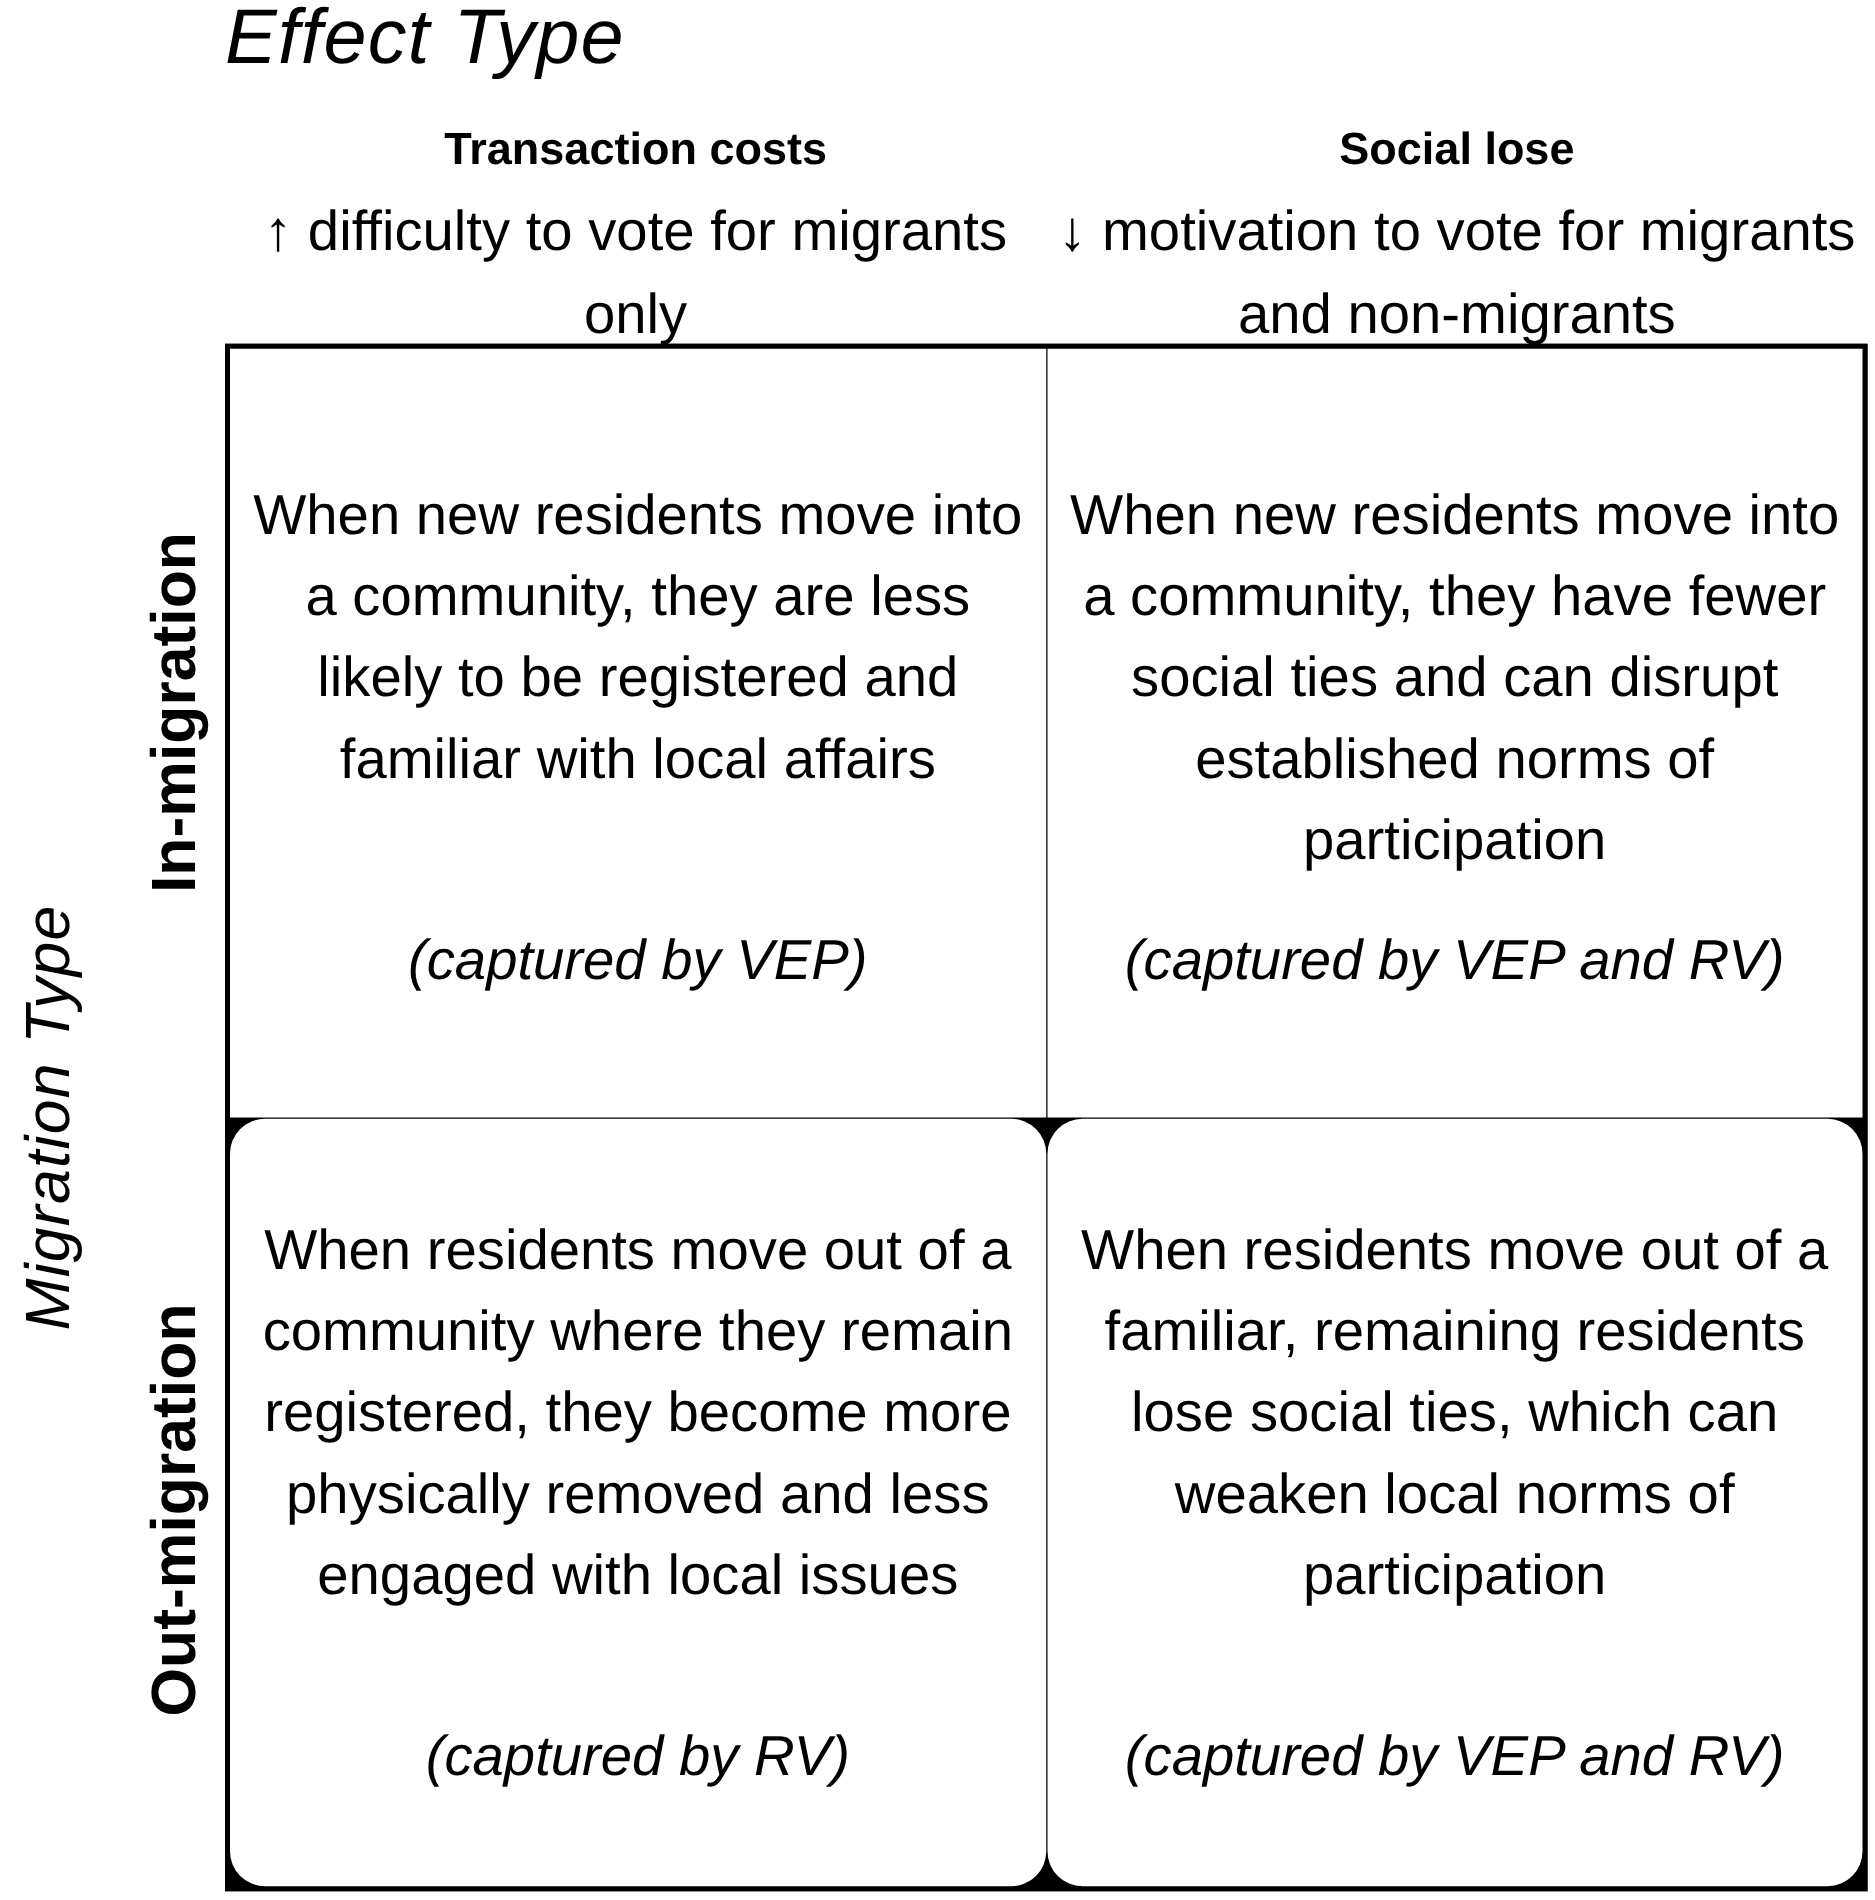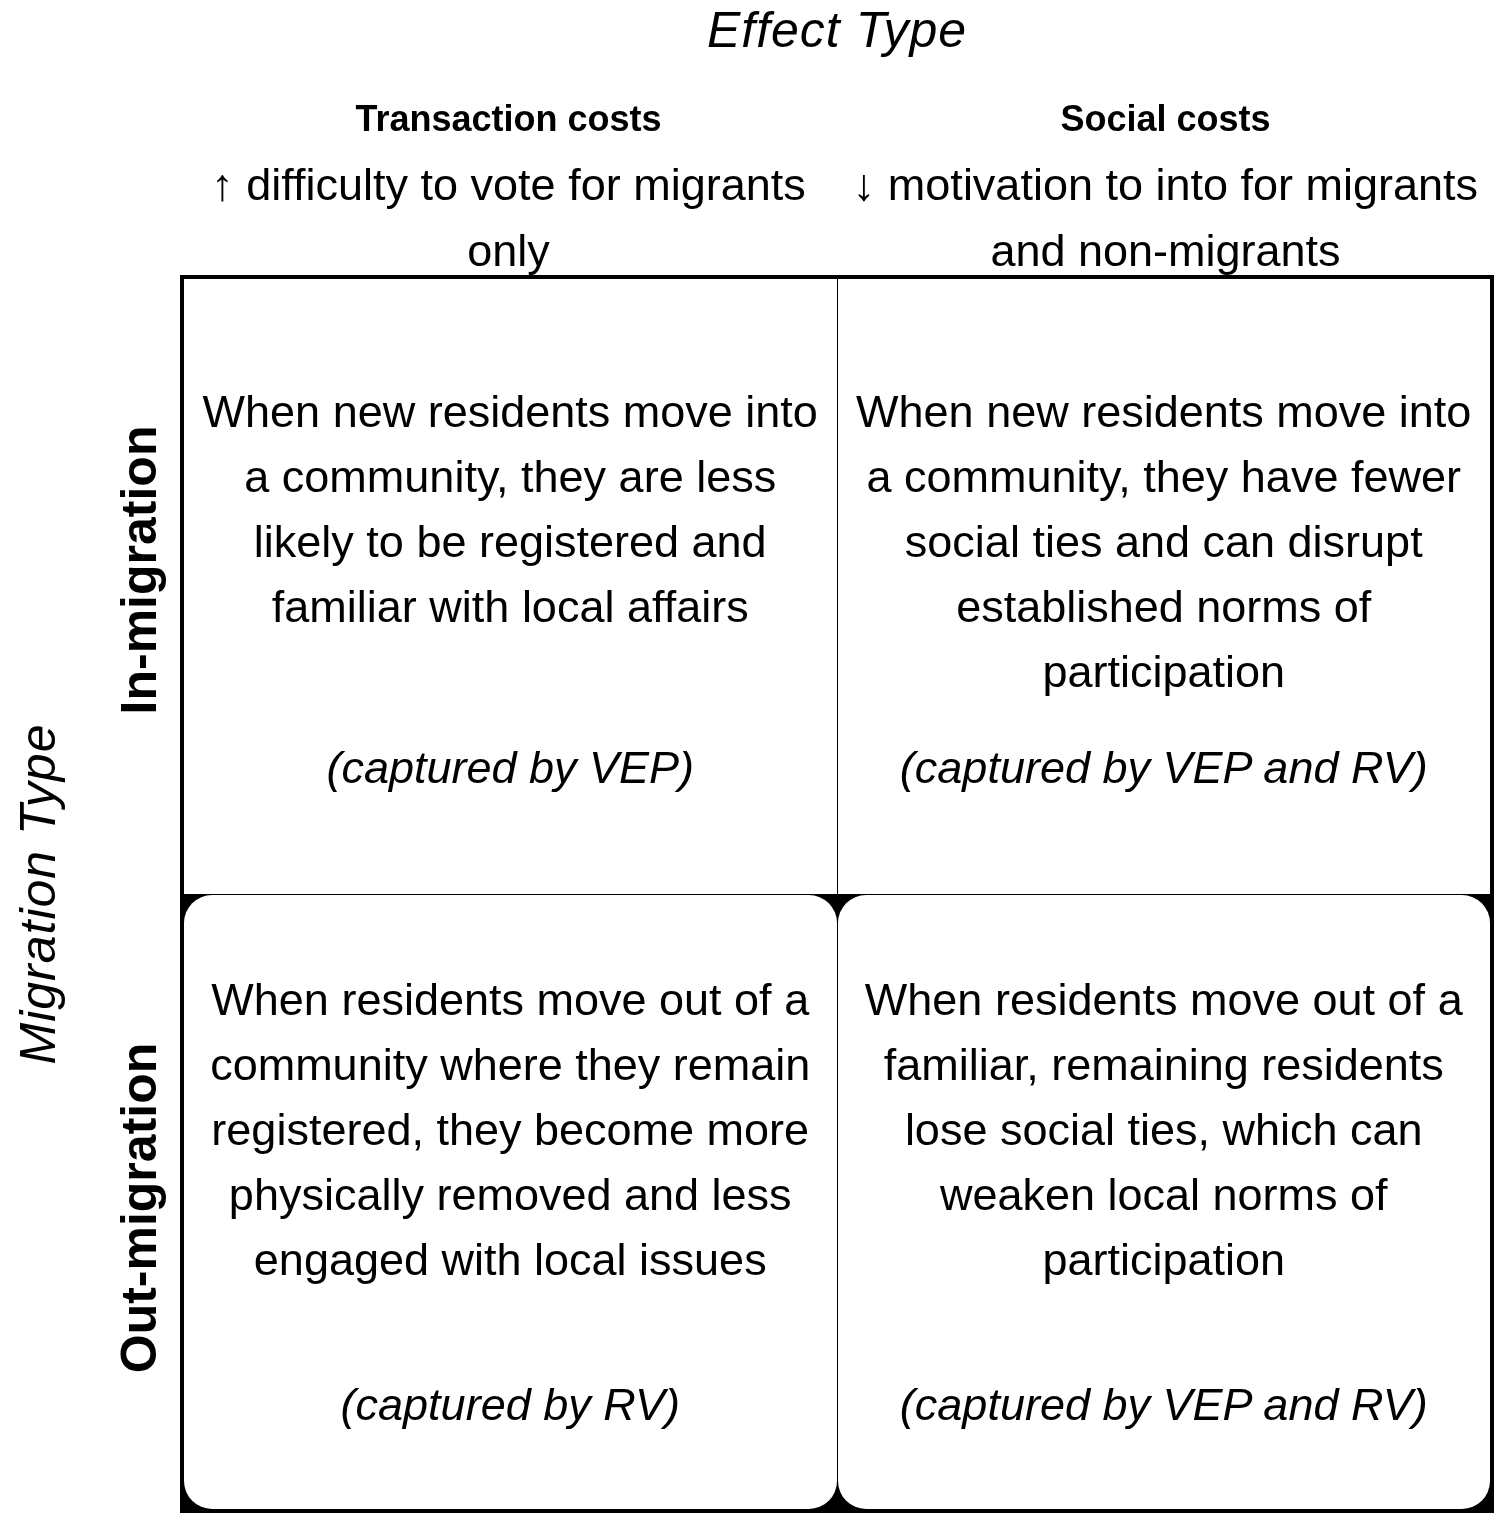--- a/index.html
+++ b/index.html
@@ -16,23 +16,22 @@
     position: absolute;
     left: 0; top: 0;
     width: 1500px; height: 1520px;
     background: #fff;
   }
 
   
   .effect-title {
     position: absolute;
     left: 180px; top: 2px; width: 1314px;
-    text-align: center;
     font-style: italic;
-    font-size: 50px;
+    font-size: 62px;
     line-height: 56px;
     letter-spacing: 1px;
   }
 
   
   .col-headers {
     position: absolute;
     left: 180px; top: 86px; width: 1314px;
     display: flex;
   }
@@ -100,22 +99,22 @@
 <div class="canvas">
 
   <div class="effect-title">Effect Type</div>
 
   <div class="col-headers">
     <div class="col-header">
       <div class="col-title">Transaction costs</div>
       <div class="col-sub">↑ difficulty to vote for migrants only</div>
     </div>
     <div class="col-header">
-      <div class="col-title">Social costs</div>
-      <div class="col-sub">↓ motivation to into for migrants and non-migrants</div>
+      <div class="col-title">Social lose</div>
+      <div class="col-sub">↓ motivation to vote for migrants and non-migrants</div>
     </div>
   </div>
 
   <div class="rot migration-title">Migration Type</div>
 
   <div class="rot row-label row-label-in">In-migration</div>
 
   <div class="rot row-label row-label-out">Out-migration</div>
 
   <div class="matrix">

